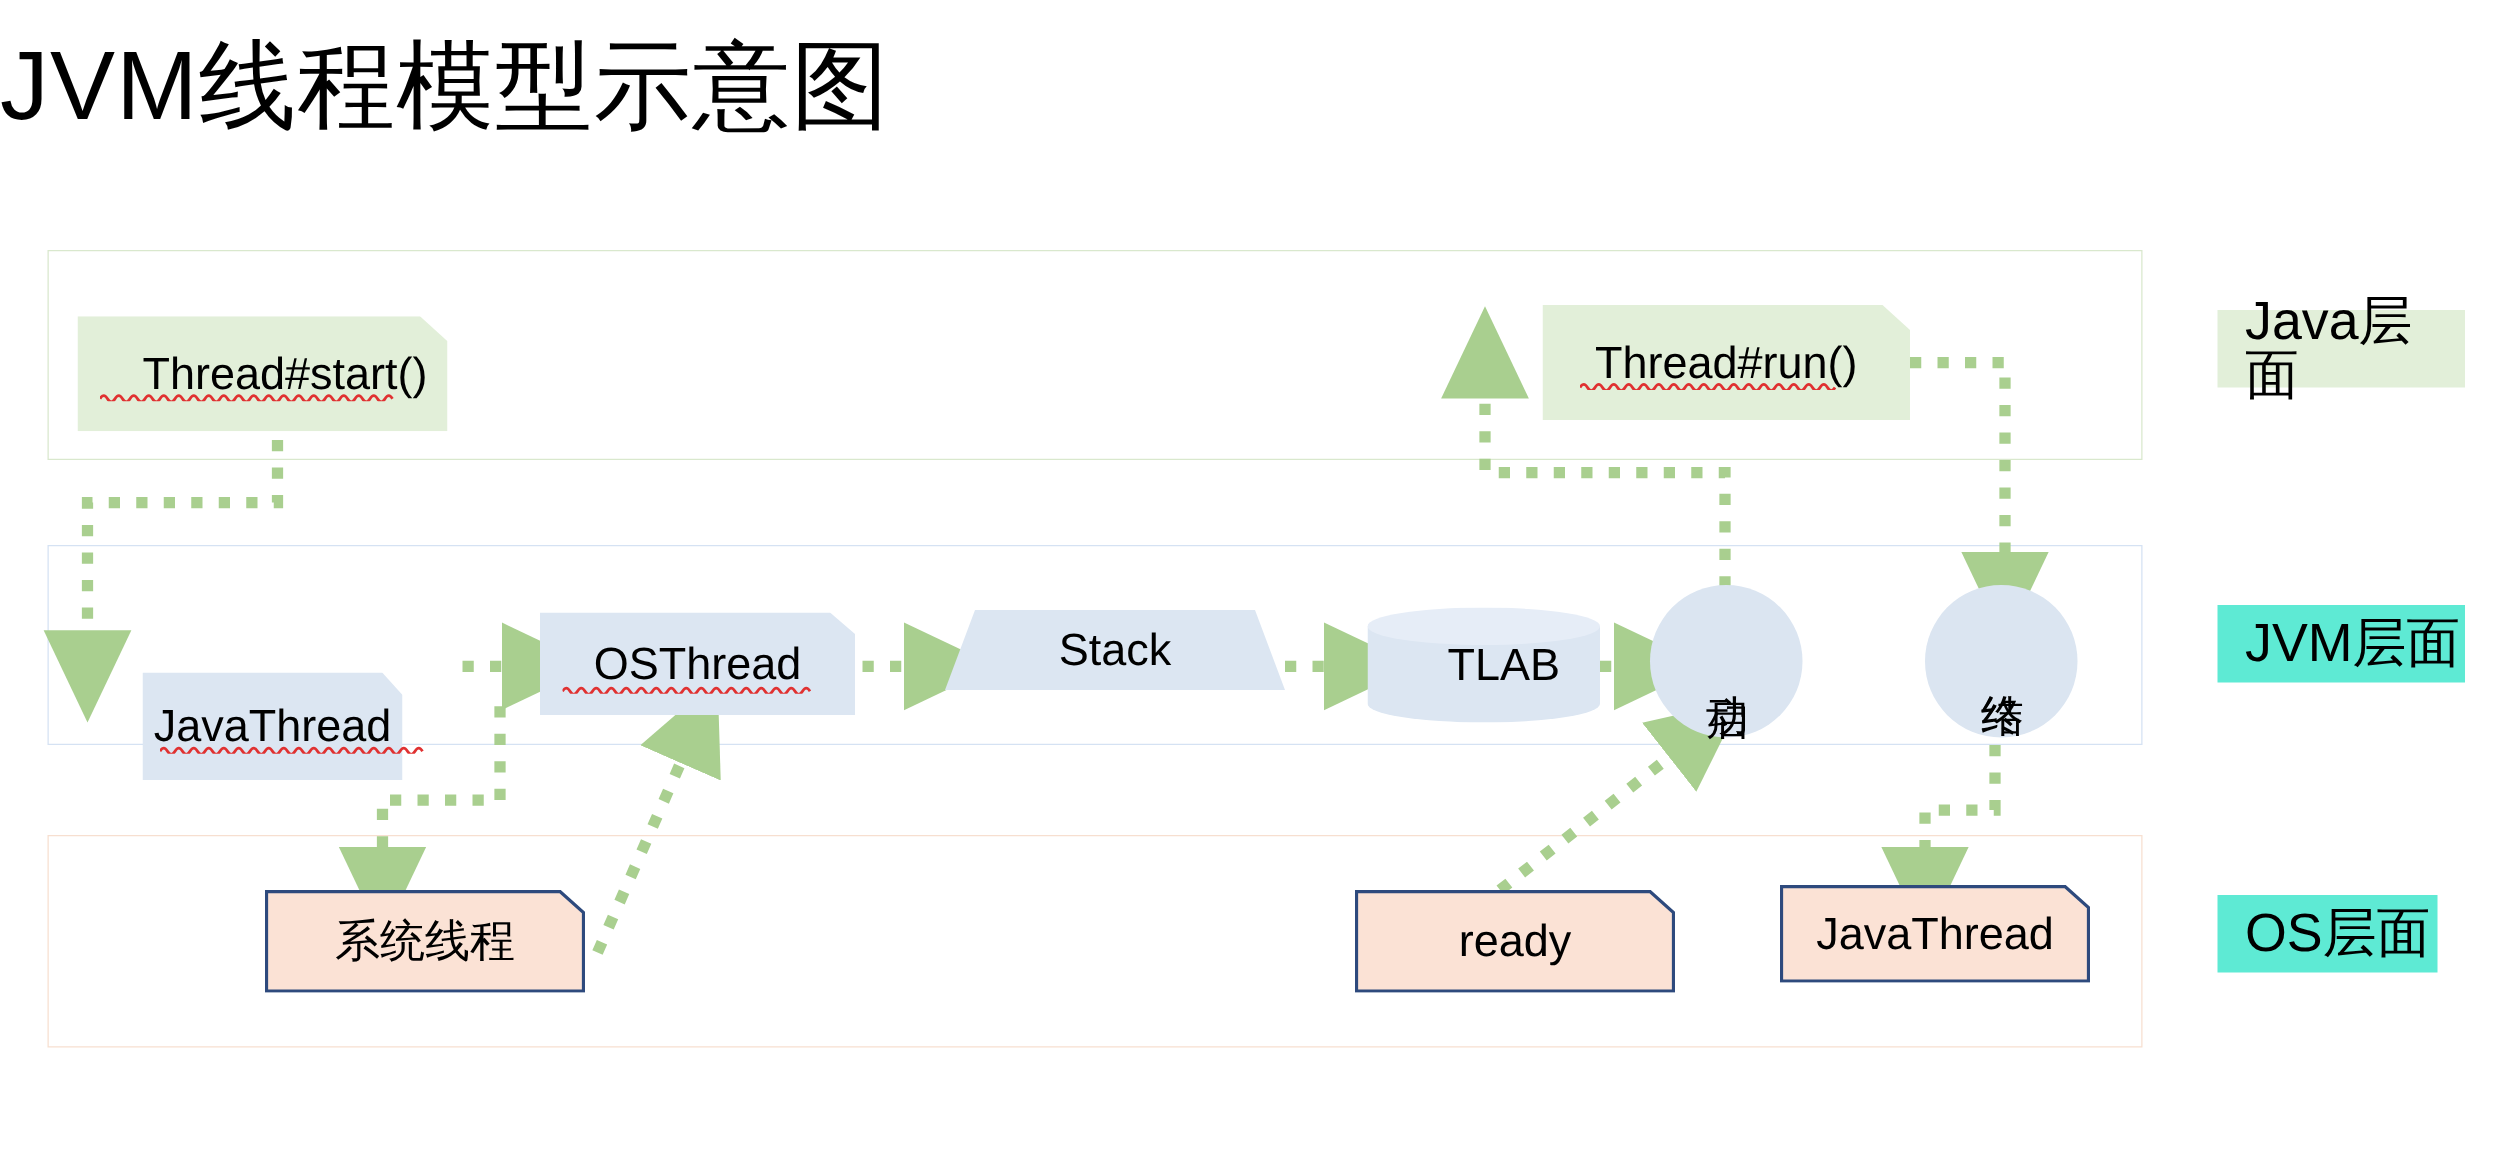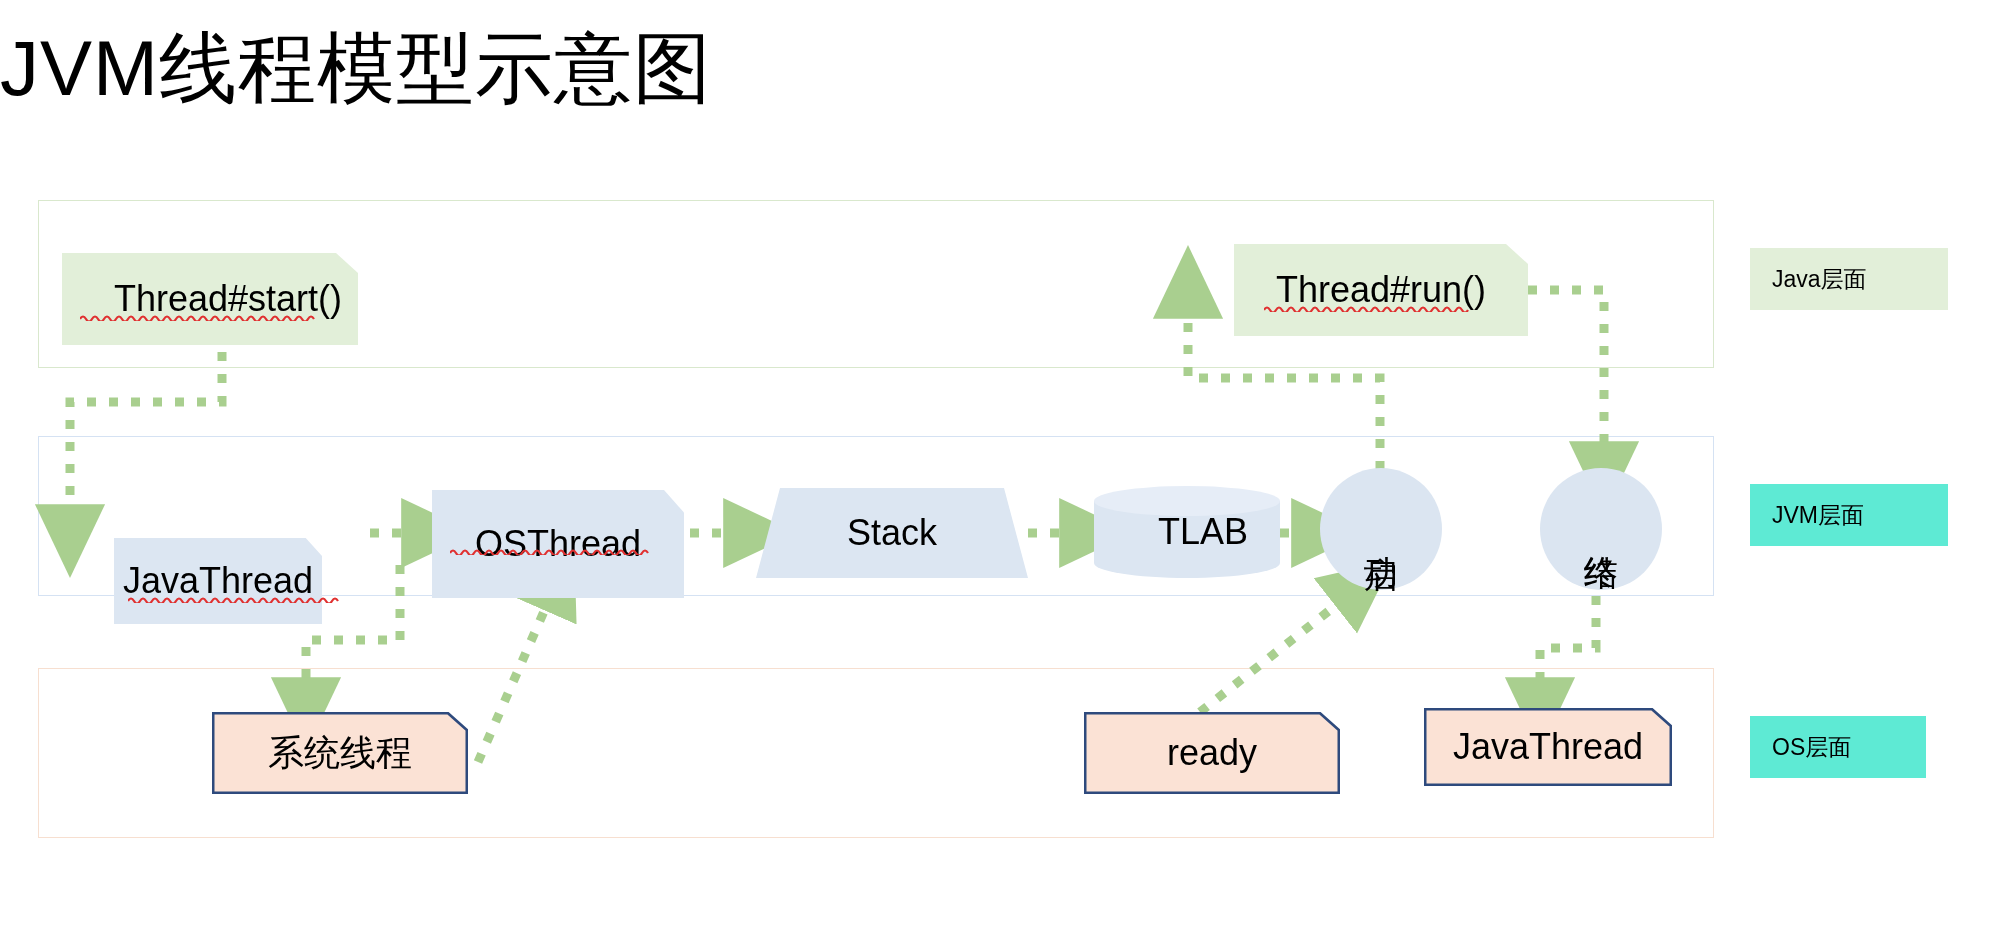--- a/index.html
+++ b/index.html
@@ -16,21 +16,21 @@
   }
 
   
   .band{position:absolute;box-sizing:border-box;background:transparent;}
   .band-java{left:38px;top:200px;width:1676px;height:168px;border:1.5px solid #d9e8cd;}
   .band-jvm {left:38px;top:436px;width:1676px;height:160px;border:1.5px solid #d5e2f3;}
   .band-os  {left:38px;top:668px;width:1676px;height:170px;border:1.5px solid #f7dfd0;}
 
   
   .legend{position:absolute;box-sizing:border-box;display:flex;align-items:center;
-          justify-content:flex-start;padding-left:22px;font-size:23px;line-height:1;}
+          justify-content:flex-start;padding-left:22px;font-size:43px;line-height:1;margin-left:24px;}
   .legend-java{left:1750px;top:248px;width:198px;height:62px;background:#e2efd9;}
   .legend-jvm {left:1750px;top:484px;width:198px;height:62px;background:#5eead4;}
   .legend-os  {left:1750px;top:716px;width:176px;height:62px;background:#5eead4;}
 
   
   .node{position:absolute;box-sizing:border-box;display:flex;
         align-items:center;justify-content:center;text-align:center;
         font-size:36px;line-height:1.15;color:#000;}
 
   
@@ -128,31 +128,31 @@
   <div class="node note" style="left:114px;top:490px;width:208px;height:86px;margin-top:48px;">
     <svg class="note-bg" viewBox="0 0 256 86" preserveAspectRatio="none">
       <path d="M0,0 H236 L256,18 V86 H0 Z" fill="#dce6f2"></path>
     </svg>
     <span class="note-label">JavaThread</span>
     <svg class="sq" style="left:14px;top:58px;width:226px;" viewBox="0 0 226 7" preserveAspectRatio="none">
       <path d="M0,5 Q3,0 6,5 T12,5 T18,5 T24,5 T30,5 T36,5 T42,5 T48,5 T54,5 T60,5 T66,5 T72,5 T78,5 T84,5 T90,5 T96,5 T102,5 T108,5 T114,5 T120,5 T126,5 T132,5 T138,5 T144,5 T150,5 T156,5 T162,5 T168,5 T174,5 T180,5 T186,5 T192,5 T198,5 T204,5 T210,5" stroke="#e03131" stroke-width="2.2" fill="none"></path>
     </svg>
   </div>
 
-  <div class="node note" style="left:432px;top:490px;width:252px;height:108px;">
+  <div class="node note" style="left:432px;top:490px;width:252px;height:82px;">
     <svg class="note-bg" viewBox="0 0 252 86" preserveAspectRatio="none">
       <path d="M0,0 H232 L252,18 V86 H0 Z" fill="#dce6f2"></path>
     </svg>
     <span class="note-label">OSThread</span>
     <svg class="sq" style="left:18px;top:58px;width:214px;" viewBox="0 0 214 7" preserveAspectRatio="none">
       <path d="M0,5 Q3,0 6,5 T12,5 T18,5 T24,5 T30,5 T36,5 T42,5 T48,5 T54,5 T60,5 T66,5 T72,5 T78,5 T84,5 T90,5 T96,5 T102,5 T108,5 T114,5 T120,5 T126,5 T132,5 T138,5 T144,5 T150,5 T156,5 T162,5 T168,5 T174,5 T180,5 T186,5 T192,5 T198,5" stroke="#e03131" stroke-width="2.2" fill="none"></path>
     </svg>
   </div>
 
-  <div class="node trap" style="left:756px;top:488px;width:272px;height:90px;">
+  <div class="node trap" style="left:756px;top:488px;width:272px;height:64px;">
     <svg class="trap-bg" viewBox="0 0 272 90" preserveAspectRatio="none">
       <path d="M24,0 H248 L272,90 H0 Z" fill="#dce6f2"></path>
     </svg>
     <span class="trap-label">Stack</span>
   </div>
 
   <div class="node cyl" style="left:1094px;top:486px;width:186px;height:92px;padding-left:32px;">
     <svg class="cyl-bg" viewBox="0 0 186 92" preserveAspectRatio="none">
       <path d="M0,15 V77 A93,15 0 0 0 186,77 V15 Z" fill="#dce6f2"></path>
       <ellipse cx="93" cy="15" rx="93" ry="15" fill="#e6edf7"></ellipse>

